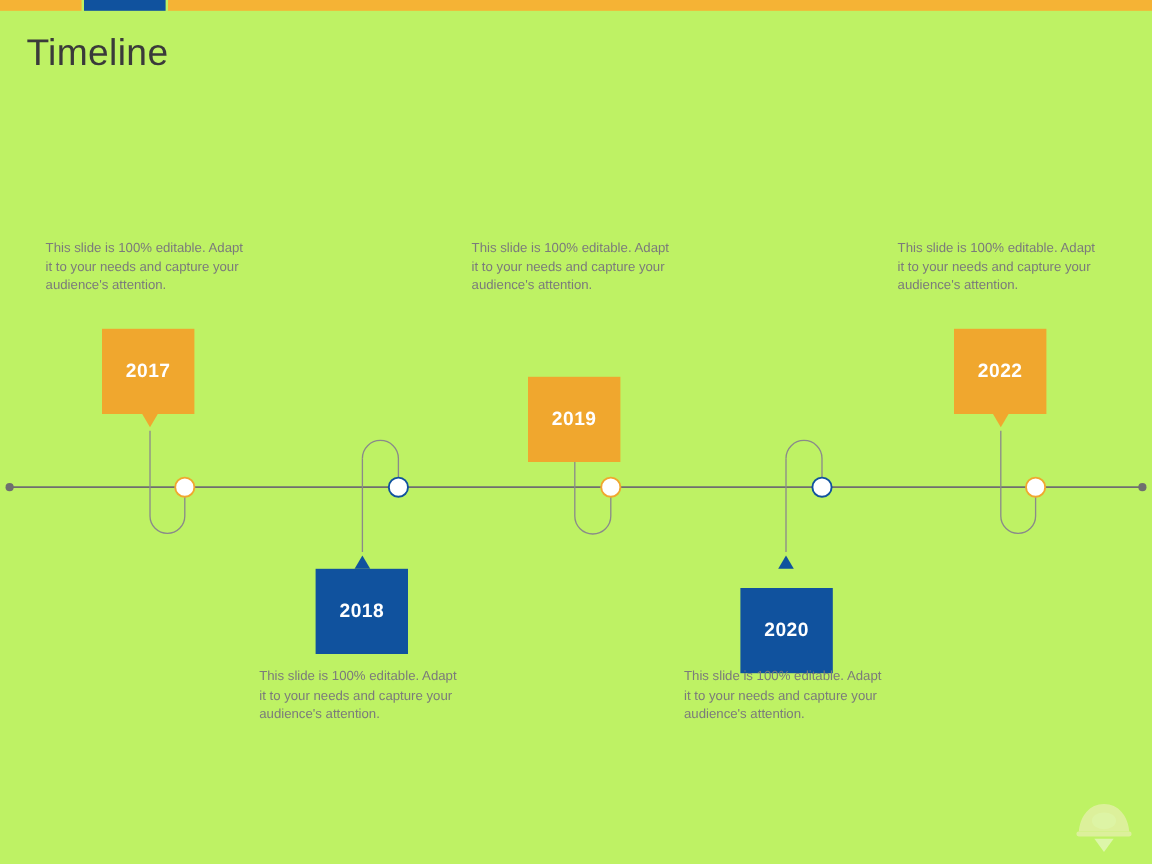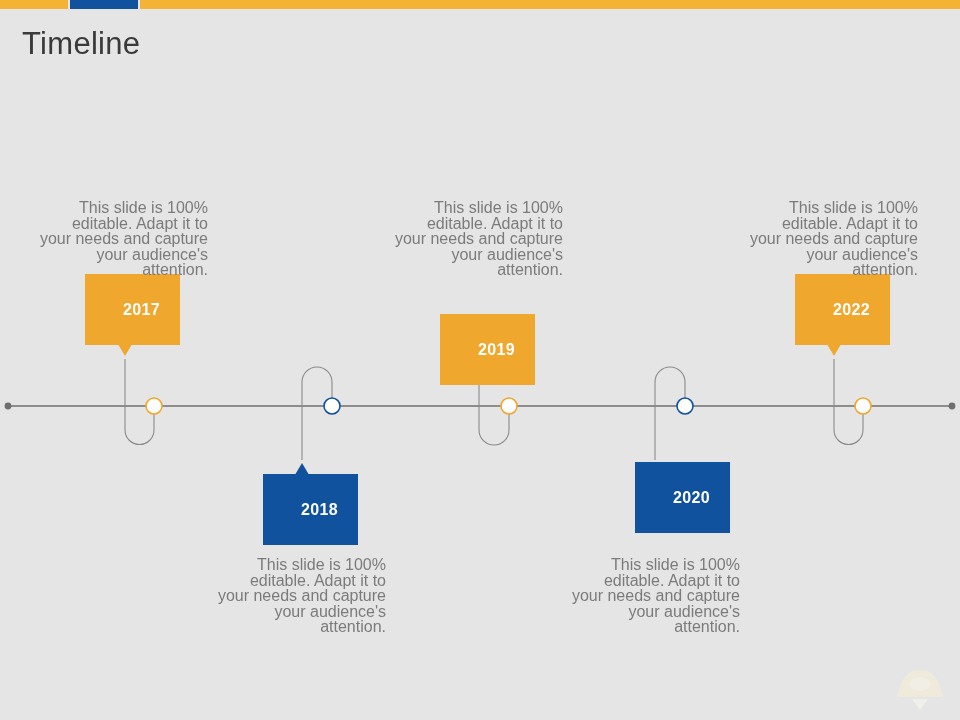--- a/index.html
+++ b/index.html
@@ -61,47 +61,46 @@
     position: absolute;
     width: 77px;
     height: 71px;
     display: flex;
     align-items: center;
     justify-content: center;
     color: #ffffff;
     font-size: 16px;
     font-weight: bold;
     letter-spacing: 0.4px;
-    padding-left: 18px;
   }
 
   
   .desc {
     position: absolute;
     width: 170px;
-    text-align: right;
-    font-size: 16px;
+    text-align: left;
+    font-size: 11px;
     line-height: 15.5px;
     color: #7b7b7b;
   }
 
   
   .watermark {
     position: absolute;
     right: 12px;
     bottom: 8px;
     width: 56px;
     height: 52px;
     opacity: 0.5;
   }
 </style>
 </head>
 <body>
 
-<div id="slide" style="background: #e5e5e5;">
+<div id="slide" style="background: #bef264;">
 
   <div class="topbar">
     <div class="topbar-seg seg-left" style="background: rgb(245, 179, 53);"></div>
     <div class="topbar-seg seg-blue" style="background: rgb(16, 82, 158);"></div>
     <div class="topbar-seg seg-right" style="background: rgb(245, 179, 53);"></div>
   </div>
 
   <div class="title" style="color: rgb(58, 58, 58);">Timeline</div>
 
   <svg class="tl-svg" id="tl-svg" viewBox="0 0 960 720" xmlns="http://www.w3.org/2000/svg">
@@ -136,21 +135,21 @@
       </div>
       <div class="desc" style="left: 38px; top: 200px; color: rgb(123, 123, 123);">This slide is 100% editable. Adapt it to your needs and capture your audience's attention.</div>
       <div class="card" style="left: 263px; top: 474px; background: rgb(16, 82, 158); text-align: right;">
         <span>2018</span>
       </div>
       <div class="desc" style="left: 216px; top: 557px; color: rgb(123, 123, 123);">This slide is 100% editable. Adapt it to your needs and capture your audience's attention.</div>
       <div class="card" style="left: 440px; top: 274px; background: rgb(240, 167, 46); margin-top: 40px;">
         <span>2019</span>
       </div>
       <div class="desc" style="left: 393px; top: 200px; color: rgb(123, 123, 123);">This slide is 100% editable. Adapt it to your needs and capture your audience's attention.</div>
-      <div class="card" style="left: 617px; top: 462px; background: rgb(16, 82, 158); margin-left: 18px;">
+      <div class="card" style="left: 617px; top: 490px; background: rgb(16, 82, 158);">
         <span>2020</span>
       </div>
       <div class="desc" style="left: 570px; top: 557px; color: rgb(123, 123, 123);">This slide is 100% editable. Adapt it to your needs and capture your audience's attention.</div>
       <div class="card" style="left: 795px; top: 274px; background: rgb(240, 167, 46);">
         <span>2022</span>
       </div>
       <div class="desc" style="left: 748px; top: 200px; color: rgb(123, 123, 123);">This slide is 100% editable. Adapt it to your needs and capture your audience's attention.</div>
     </div>
 
   <svg class="watermark" viewBox="0 0 56 52" xmlns="http://www.w3.org/2000/svg">

